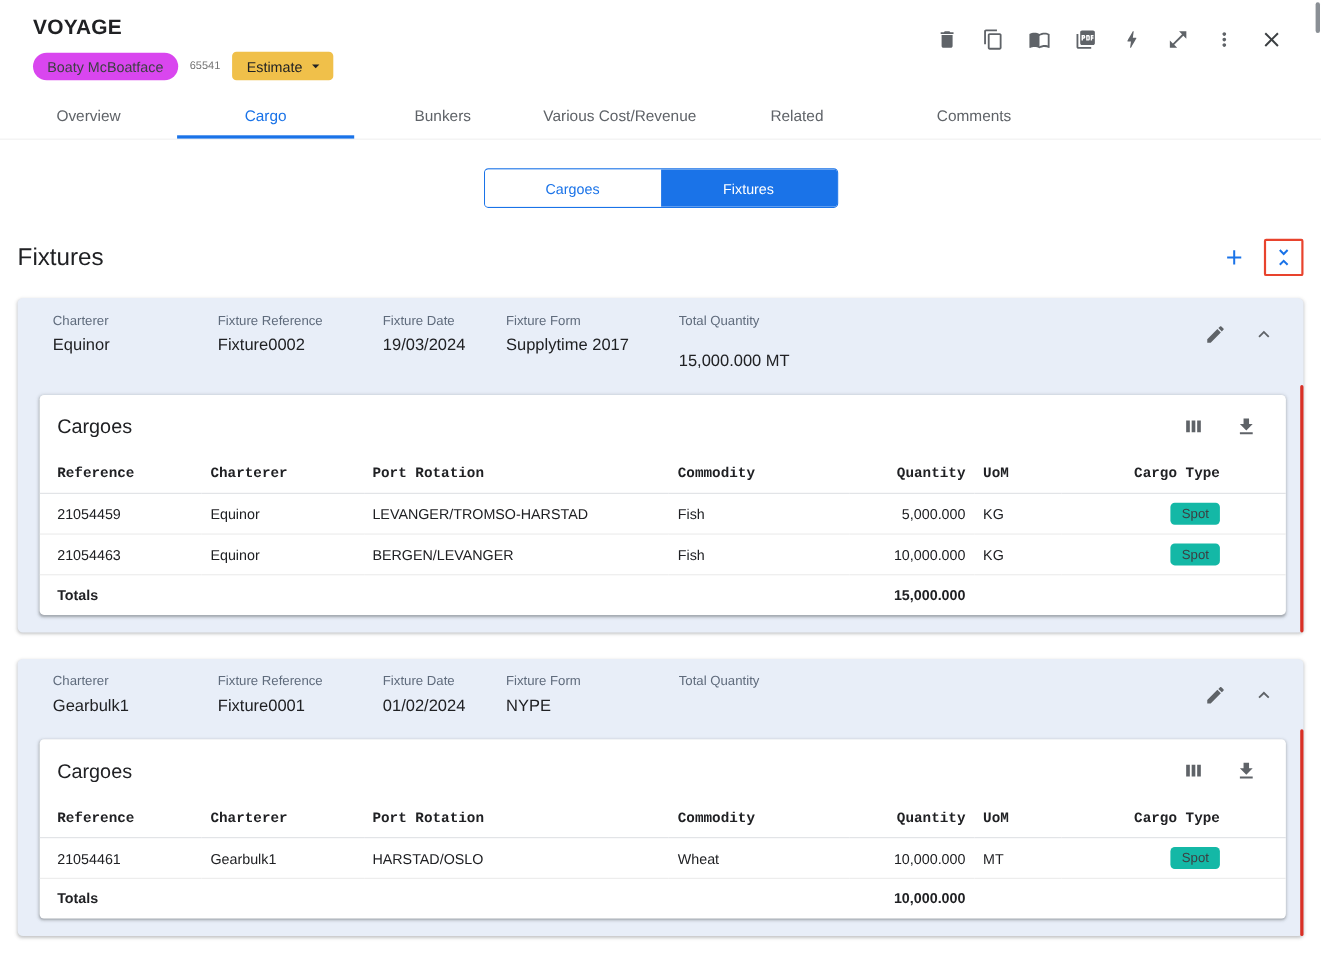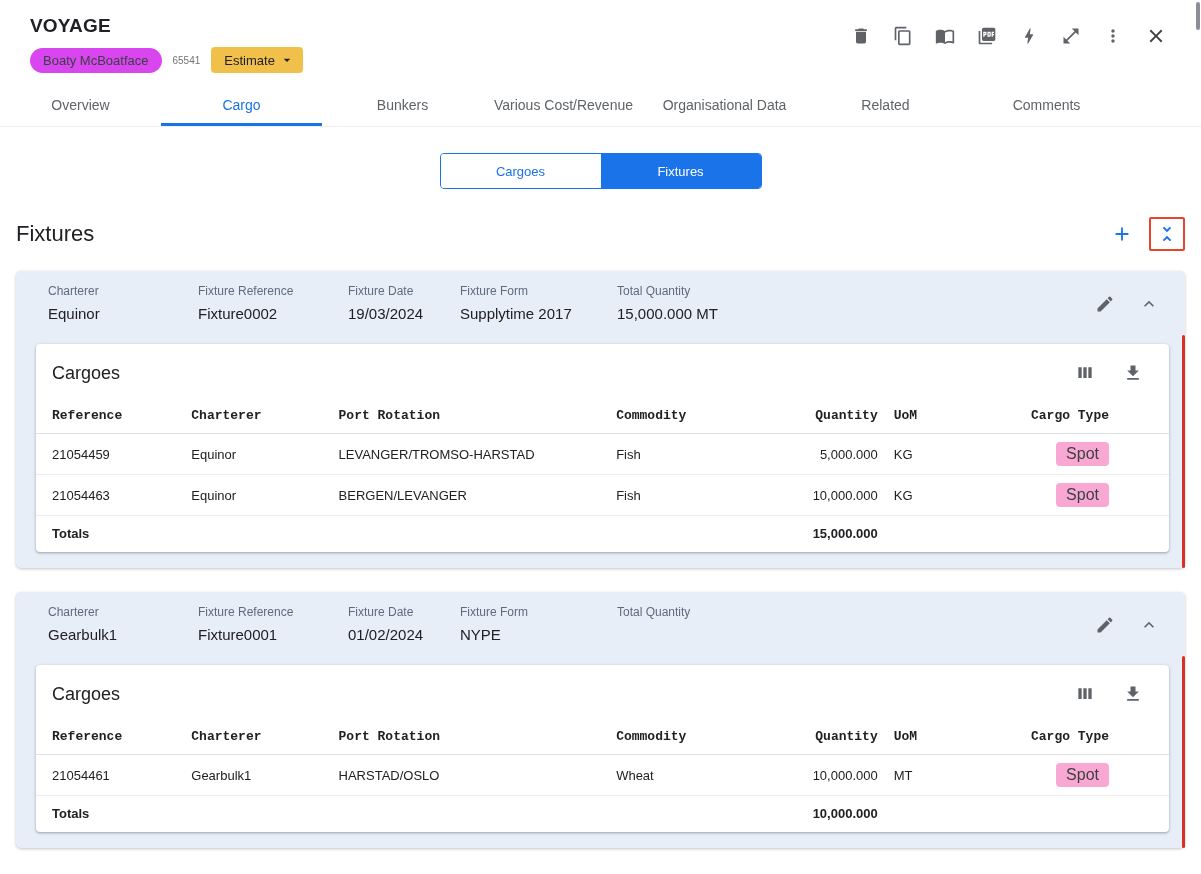--- a/index.html
+++ b/index.html
@@ -45,21 +45,21 @@
   .collapse-box { border: 2px solid #e8432d; border-radius: 2px; padding: 4px 5px; }
 
   
   .fixture-card { margin: 20px 16px 0; background: #e8eef8; border-radius: 5px;
                   box-shadow: 0 1px 3px rgba(60,64,67,.3); position: relative; }
   .fixture-card + .fixture-card { margin-top: 24px; }
   .fixture-header { display: flex; align-items: flex-start; padding: 13px 24px 13px 32px; }
   .f-field { display: flex; flex-direction: column; }
   .f-label { font-size: 12px; color: #5f6b7c; margin-bottom: 7px; }
   .f-value { font-size: 15px; color: #202124; }
-  .fw0 { width: 150px; } .fw1 { width: 150px; } .fw2 { width: 112px; } .fw3 { width: 157px; } .fw4 { flex: 1; }
+  .fw0 { width: 150px; } .fw1 { width: 150px; } .fw2 { width: 112px; } .fw3 { width: 157px; } .fw4 { flex: 1; gap: 15px; }
   .hdr-actions { display: flex; align-items: center; gap: 20px; margin-left: auto; padding-top: 8px; }
   .hdr-actions svg { width: 20px; height: 20px; fill: #5f6368; }
 
   .fixture-body { position: relative; padding: 9px 16px 16px 20px; }
   .red-bar { position: absolute; right: 0; top: 0; bottom: 0; width: 3px; background: #d93025; border-radius: 2px; }
 
   .cargoes-card { background: #fff; border-radius: 4px;
                   box-shadow: 0 1px 2px rgba(60,64,67,.3), 0 1px 3px 1px rgba(60,64,67,.12); overflow: hidden; }
   .cargoes-head { display: flex; align-items: center; justify-content: space-between; padding: 17px 24px 13px 16px; }
   .cargoes-title { font-size: 18px; font-weight: 400; color: #202124; }
@@ -68,22 +68,22 @@
 
   table { width: 100%; border-collapse: collapse; table-layout: fixed; }
   th { text-align: left; font-size: 13px; font-weight: 700; color: #202124;
        padding: 10px 8px; border-bottom: 1px solid #dfe1e5; font-family: Liberation Mono, monospace; }
   td { font-size: 13px; color: #202124; padding: 8px; border-bottom: 1px solid #ececec; }
   th:first-child, td:first-child { padding-left: 16px; }
   .col-ref { width: 13%; } .col-chart { width: 13%; } .col-port { width: 24.5%; } .col-comm { width: 14.5%; }
   .col-qty { width: 10%; text-align: right; } .col-uom { width: 7%; }
   .col-type { width: 18%; text-align: right; padding-right: 60px; }
   tr.totals td { font-weight: 700; border-bottom: none; padding-top: 10px; padding-bottom: 11px; }
-  .spot-chip { display: inline-block; background: #f9a8d4; border-radius: 4px; padding: 3px 10px;
-               font-size: 16px; color: #3c4043; }
+  .spot-chip { display: inline-block; background: #14b8a6; border-radius: 4px; padding: 3px 10px;
+               font-size: 12px; color: #3c4043; }
 
   
   .scrollbar { position: absolute; right: 0; top: 0; width: 6px; height: 100%; }
   .scroll-thumb { position: absolute; top: 2px; right: 1px; width: 4px; height: 28px; background: #8a8f95; border-radius: 2px; }
 </style>
 </head>
 <body>
 
 <header class="topbar">
   <div>
@@ -141,21 +141,20 @@
         </svg>
     </button>
   </div>
 </header>
 
 <nav class="tabs">
   <div class="tab">Overview</div>
   <div class="tab active">Cargo</div>
   <div class="tab">Bunkers</div>
   <div class="tab">Various Cost/Revenue</div>
-  <div class="tab">Organisational Data</div>
   <div class="tab">Related</div>
   <div class="tab">Comments</div>
 </nav>
 
 <div class="toggle-wrap">
   <div class="toggle-group">
     <button class="toggle-btn">Cargoes</button>
     <button class="toggle-btn active">Fixtures</button>
   </div>
 </div>

